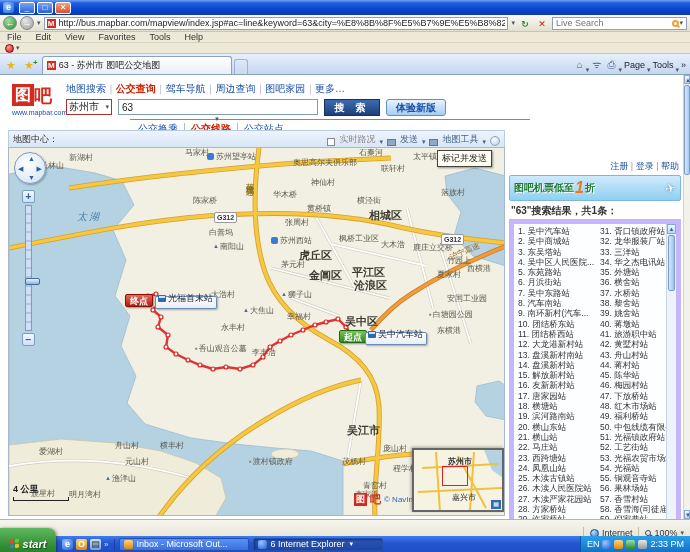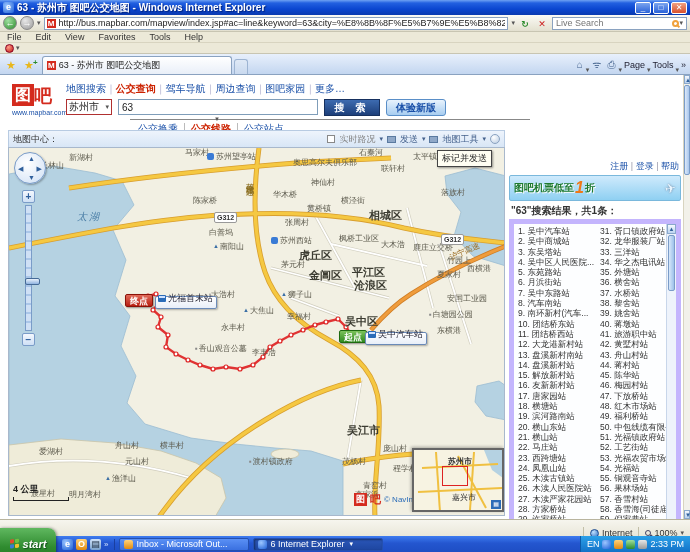--- a/index.html
+++ b/index.html
@@ -71,21 +71,21 @@
   #hdr-caret{left:214px;top:41px;font-size:6px;color:#555}
   #subtabs{left:132px;top:47px;font-size:10px}
   #subtabs .stab{color:#1a50a8;cursor:pointer;padding:0 6px}
   #subtabs .stab.on{color:#cc2200;font-weight:bold}
   #subtabs .stab+.stab{border-left:1px solid #bbb}
 
   
   #maptb{left:8px;top:55px;width:497px;height:18px;background:linear-gradient(#eef4fc,#d8e6f6);border:1px solid #b8cbe2;display:flex;align-items:center;font-size:9px;color:#333;padding:0 4px;gap:2px}
   #maptb .crumb{color:#1a50a8;cursor:pointer}
   #maptb .sep{color:#6a9ad0;font-size:8px;padding:0 1px}
-  #maptb .right{margin-left:auto;display:flex;align-items:center;gap:4px;color:#44618c}
+  #maptb .right{margin-left:auto;display:flex;align-items:flex-end;gap:4px;color:#44618c}
   .cbx{width:8px;height:8px;border:1px solid #888;background:#fff;display:inline-block}
   .ddt{font-size:7px;color:#44618c}
   .tool-ic{width:9px;height:7px;background:#8fa8c8;border:1px solid #5a7aa0;display:inline-block}
   .fb-ic{width:10px;height:10px;border-radius:50%;background:radial-gradient(circle at 35% 30%,#fff,#b8cbe2);border:1px solid #8aa2c0}
 
   
   #map{left:8px;top:72px;width:497px;height:369px;background:#f2f0e3;overflow:hidden;border:1px solid #a8b8cc}
   #map svg{position:absolute;left:0;top:0}
   #map-labels{position:absolute;left:0;top:0;width:100%;height:100%}
   .ml{position:absolute;font-size:8px;color:#5c5a4d;white-space:nowrap;line-height:1}
@@ -180,21 +180,20 @@
   #tray{margin-left:auto;height:16px;background:linear-gradient(#2aa0e8,#1272c8);border-left:1px solid #0a5aa8;display:flex;align-items:center;gap:3px;padding:0 6px;color:#fff;font-size:9px}
   .tico{width:9px;height:9px;border-radius:2px}
 </style>
 </head>
 <body>
 
 <div id="app">
 
   <div id="titlebar" class="px">
     <span class="ie-ico">e</span>
-    <span class="ttl">63 - 苏州市 图吧公交地图 - Windows Internet Explorer</span>
     <span class="wbtn mn">_</span>
     <span class="wbtn mx">□</span>
     <span class="wbtn cl">✕</span>
   </div>
 
   <div id="addrbar" class="px">
     <span class="navball back">←</span>
     <span class="navball fwd">→</span>
     <span class="tinydrop">▾</span>
     <div id="addr-field">
@@ -363,21 +362,21 @@
           <span class="ml v" style="left: 176px; top: 1px;">马家村</span>
           <span class="ml rail" style="left: 198px; top: 5px;">苏州望亭站</span>
           <span class="ml v" style="left: 284px; top: 11px;">奥思高尔夫俱乐部</span>
           <span class="ml v" style="left: 350px; top: 1px;">石秦河</span>
           <span class="ml v" style="left: 404px; top: 5px;">太平镇</span>
           <span class="ml v" style="left: 372px; top: 17px;">联轩村</span>
           <span class="ml v" style="left: 302px; top: 31px;">神仙村</span>
           <span class="ml v" style="left: 264px; top: 43px;">华木桥</span>
           <span class="ml v" style="left: 184px; top: 49px;">陈家桥</span>
           <span class="ml v" style="left: 298px; top: 57px;">黄桥镇</span>
-          <span class="ml v" style="left: 332px; top: 49px;">横泾街</span>
+          <span class="ml v" style="left: 348px; top: 49px;">横泾街</span>
           <span class="ml d" style="left: 360px; top: 62px;">相城区</span>
           <span class="ml v" style="left: 432px; top: 41px;">落族村</span>
           <span class="ml v" style="left: 200px; top: 81px;">白善坞</span>
           <span class="ml m" style="left: 204px; top: 95px;">南阳山</span>
           <span class="ml rail" style="left: 262px; top: 89px;">苏州西站</span>
           <span class="ml v" style="left: 276px; top: 71px;">张周村</span>
           <span class="ml v" style="left: 330px; top: 87px;">枫桥工业区</span>
           <span class="ml v" style="left: 372px; top: 93px;">大木浩</span>
           <span class="ml v" style="left: 404px; top: 96px;">鹿庄立交桥</span>
           <span class="ml v" style="left: 438px; top: 109px;">竹园上</span>

